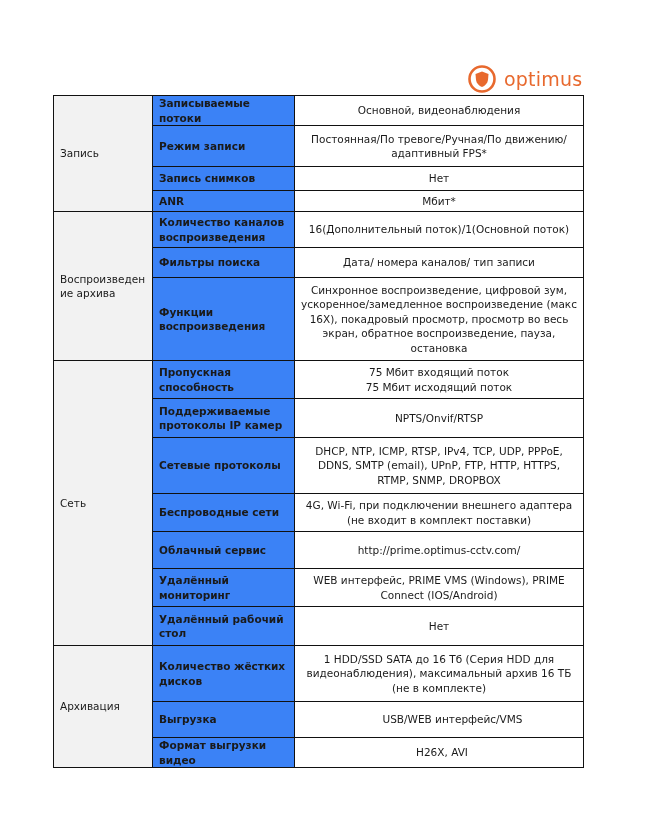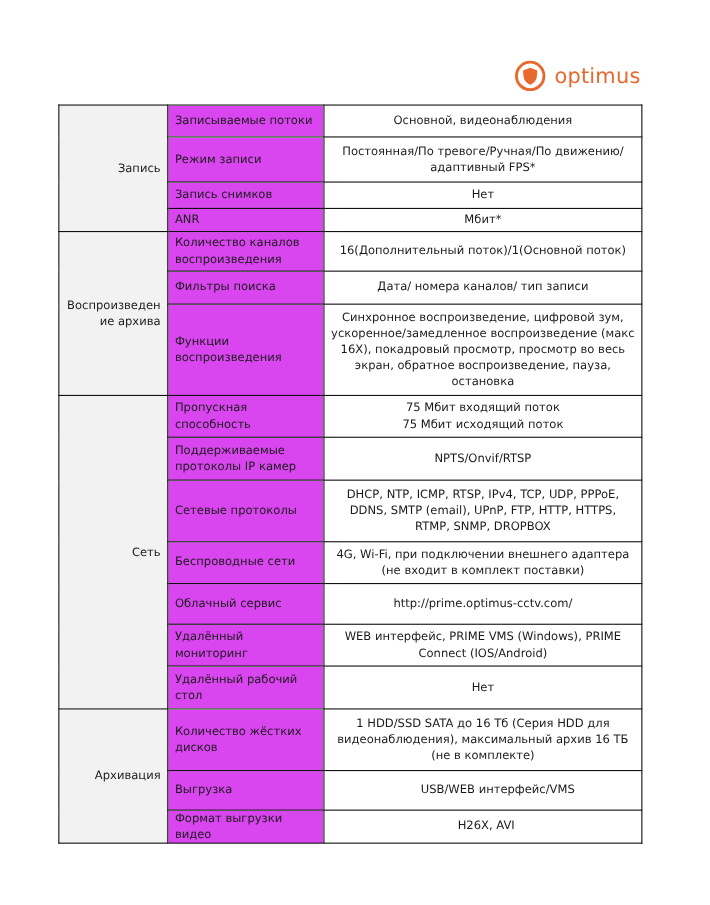--- a/index.html
+++ b/index.html
@@ -11,21 +11,21 @@
       width: 645px;
       height: 823px;
       position: relative;
       overflow: hidden;
       font-family: "DejaVu Sans", sans-serif;
       color: #1a1a1a;
     }
     .logo {
       position: absolute;
       left: 467px;
-      top: 54px;
+      top: 64px;
       height: 30px;
       display: flex;
     }
     .logo-mark {
       width: 30px;
       height: 30px;
       display: inline-block;
     }
     .logo-text {
       margin-left: 7px;
@@ -46,27 +46,28 @@
       line-height: 14.5px;
     }
     table.spec td {
       border: 1.5px solid #111;
       padding: 0 6px;
       vertical-align: middle;
       overflow: hidden;
     }
     td.section {
       background: #f2f2f2;
-      text-align: right;
+      text-align: left;
       width: 86px;
     }
     td.param {
-      background: #d946ef;
+      background: #3b82f6;
       text-align: left;
       width: 129px;
+      font-weight: bold;
     }
     td.value {
       background: #ffffff;
       text-align: center;
       padding: 0 5px;
     }
   </style>
 </head>
 <body>
 

